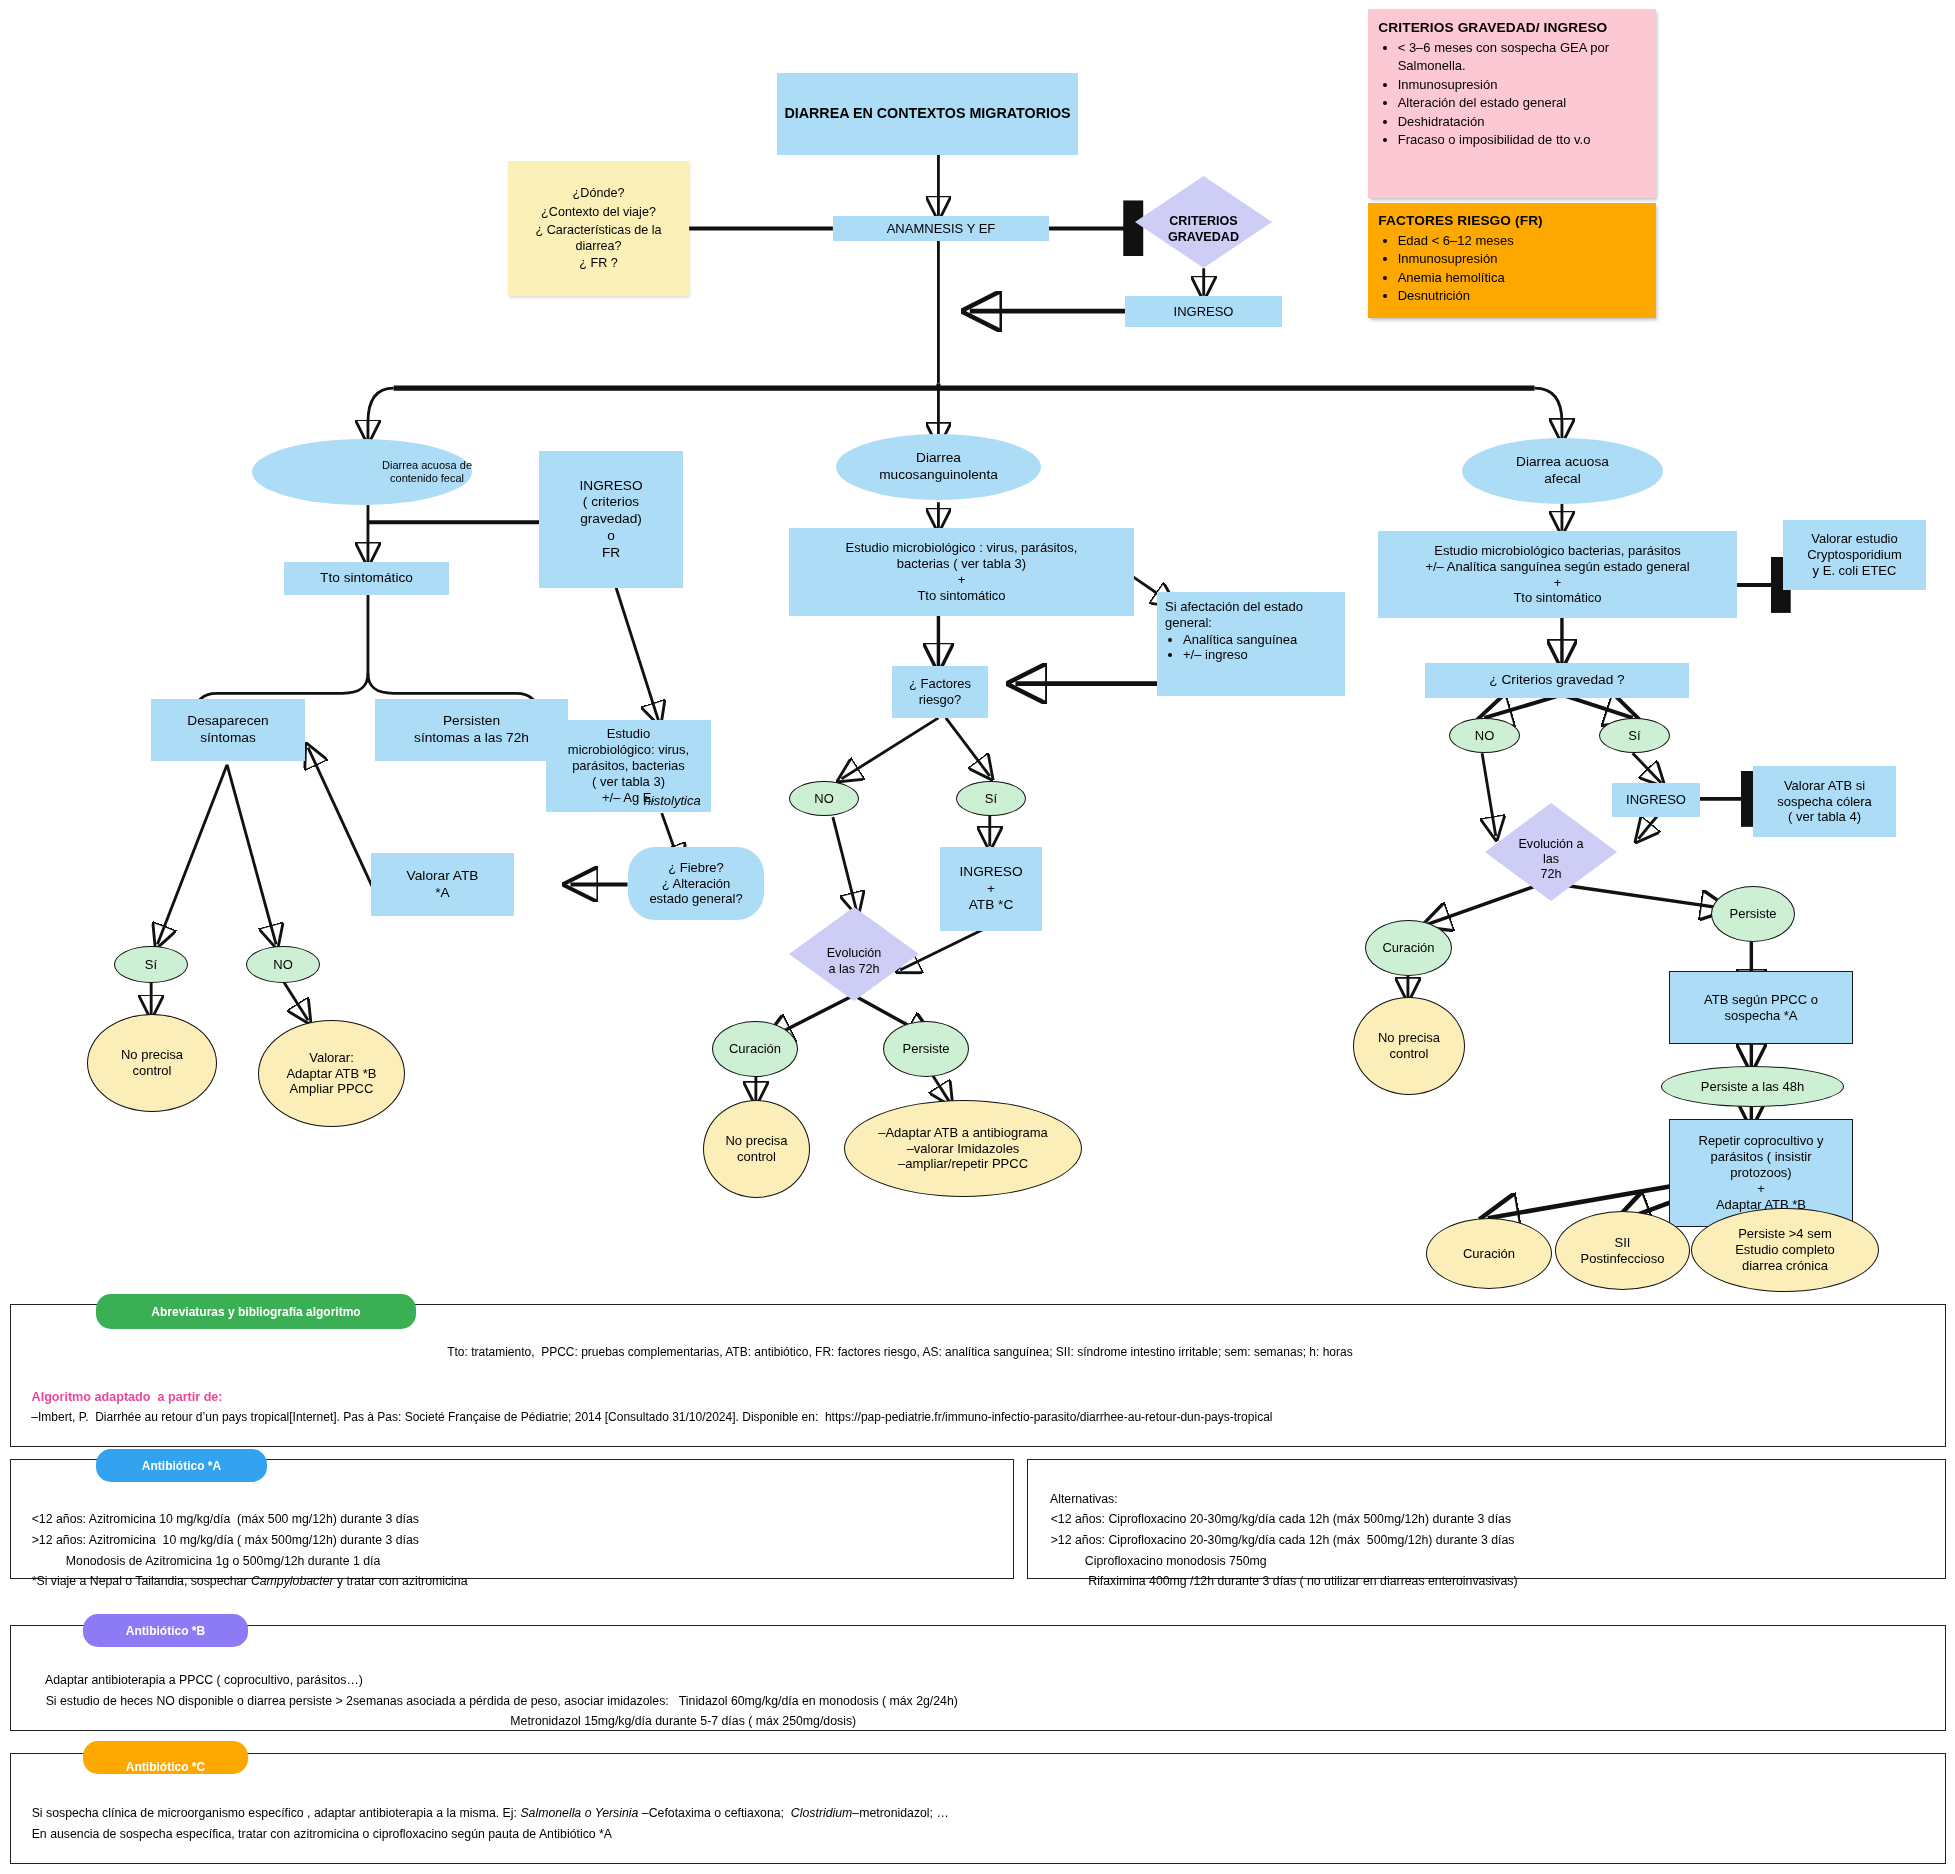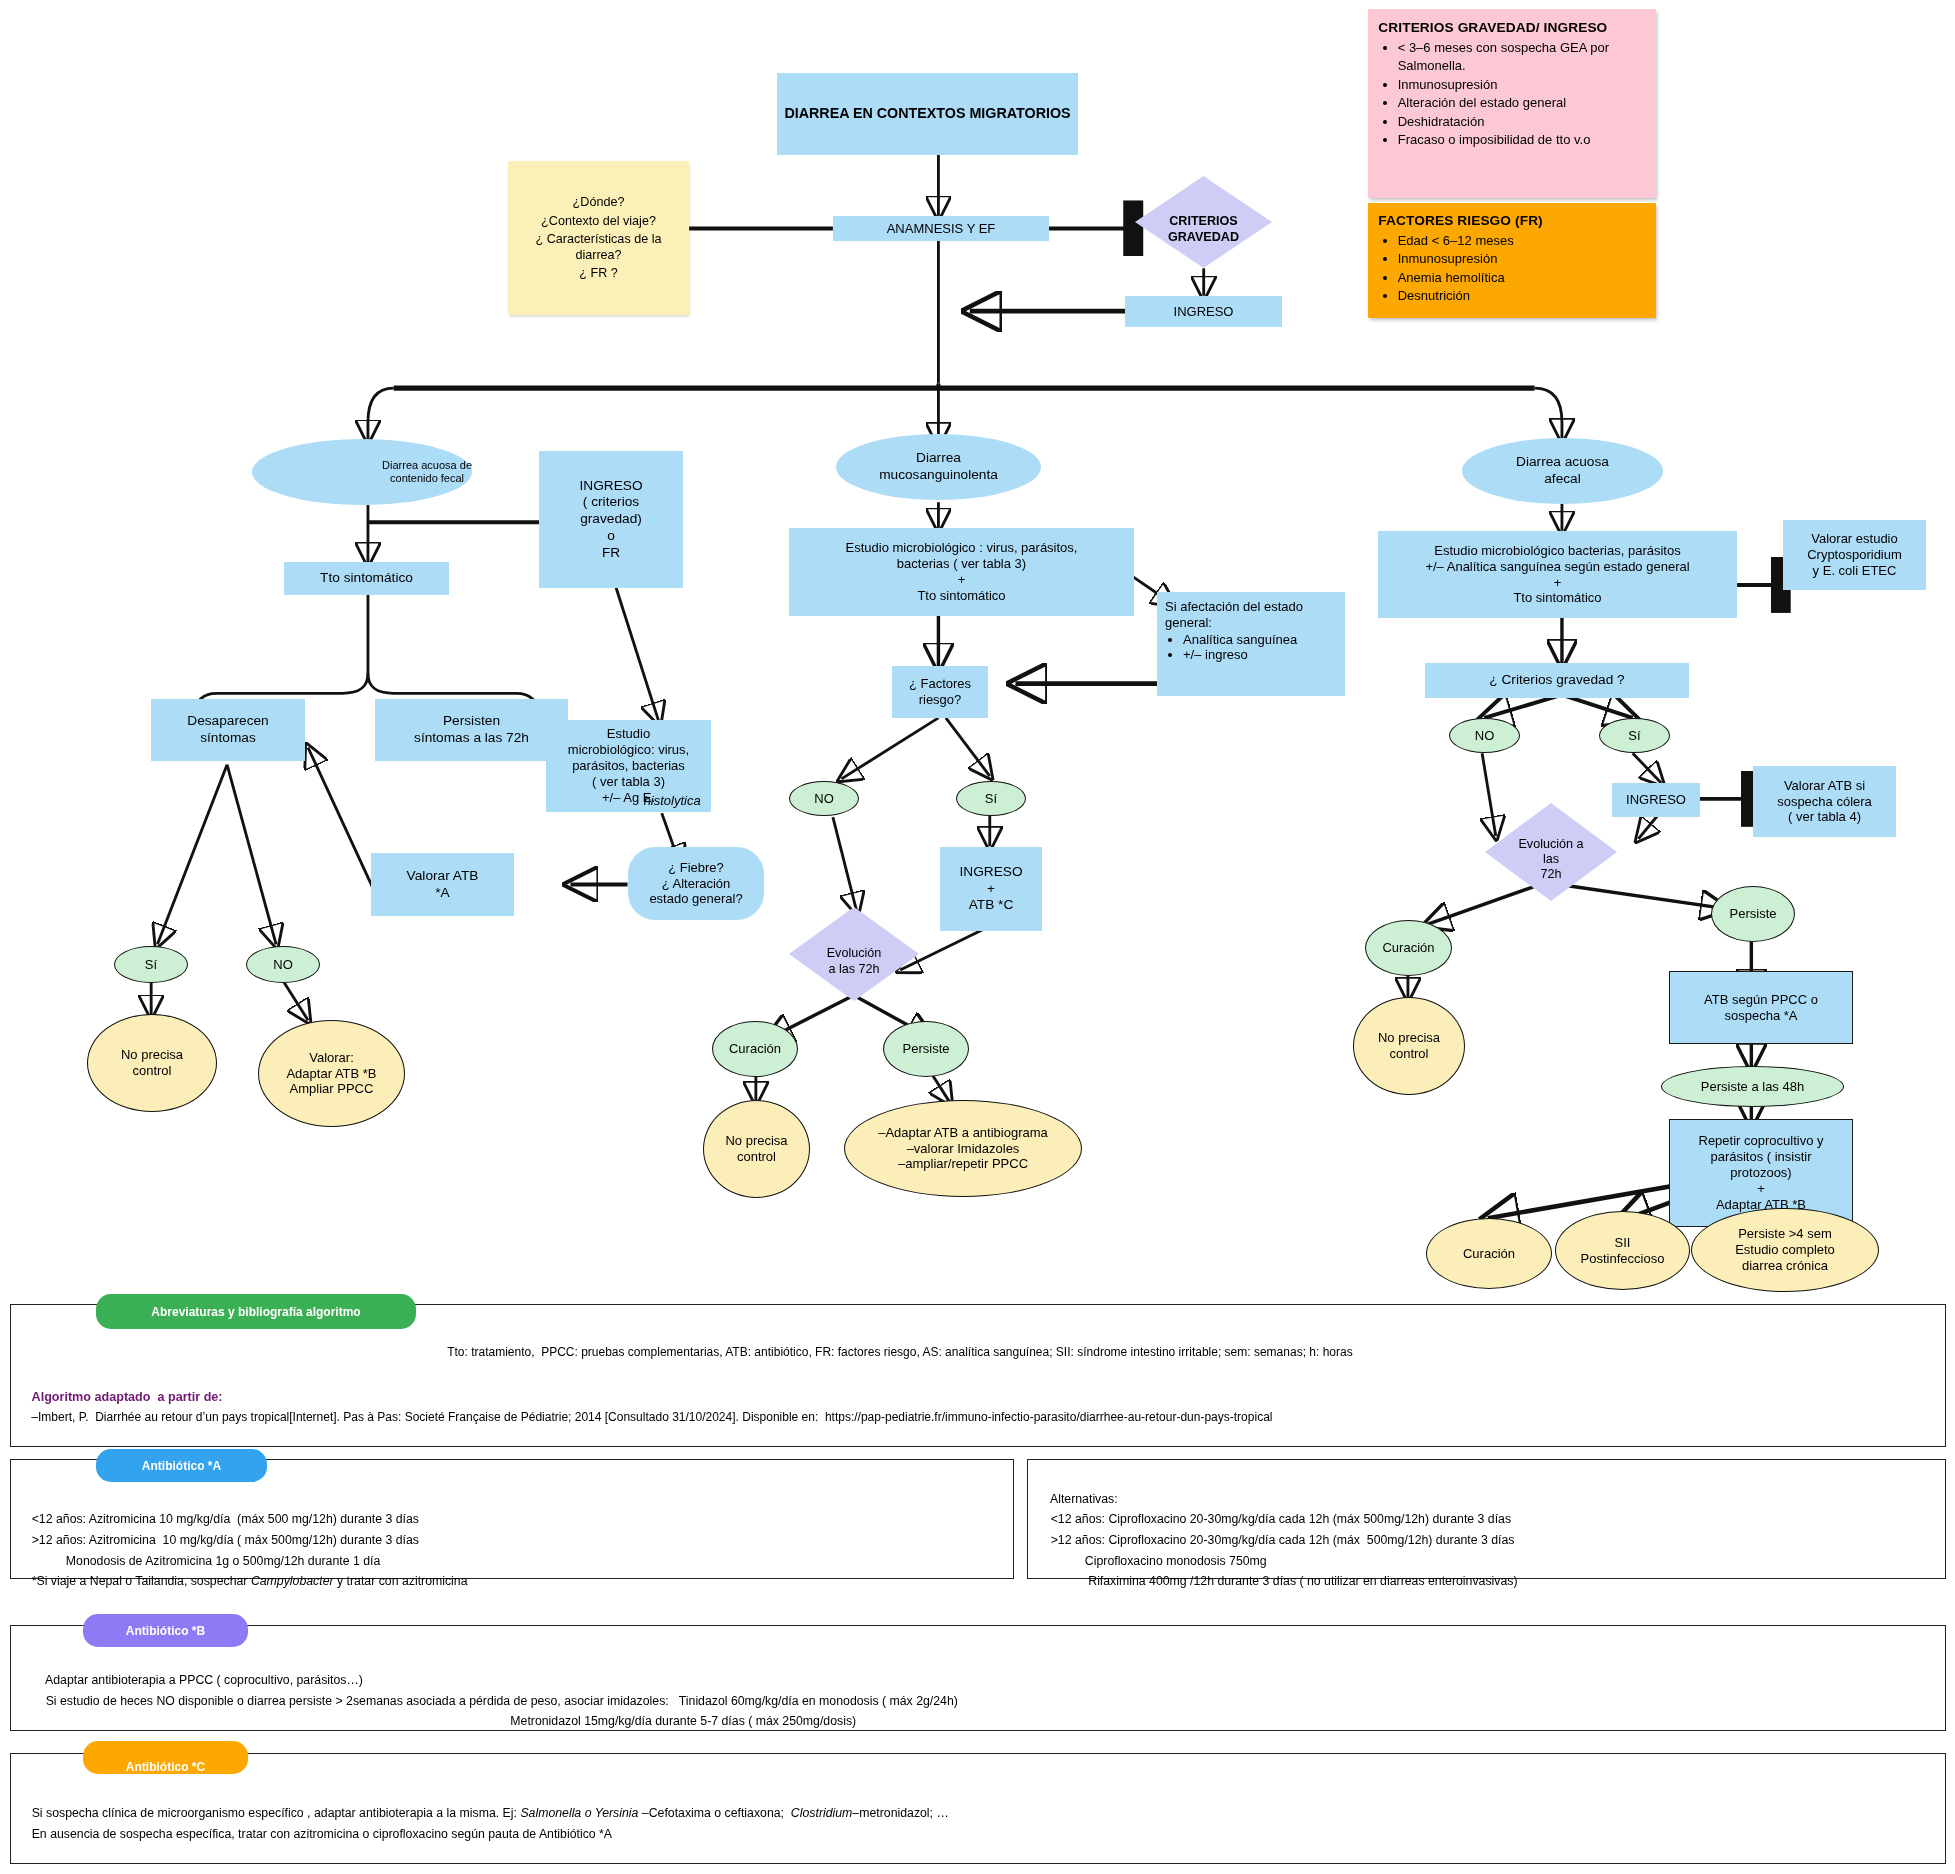--- a/index.html
+++ b/index.html
@@ -28,21 +28,21 @@
   .panel h4{margin:0 0 3.4px 0;font-size:13.7px;font-weight:bold;letter-spacing:0.1px;}
   .panel ul{margin:0;padding-left:19.4px;}
   .panel li{font-size:13px;line-height:1.42;}
 
   
   .legend{position:absolute;box-sizing:border-box;border:1.1px solid #222;background:#fff;}
   .pill{position:absolute;box-sizing:border-box;border-radius:15px;color:#fff;
         font-size:12px;font-weight:bold;display:flex;align-items:center;
         justify-content:center;text-align:center;}
   .ltext{position:absolute;font-size:12.3px;line-height:1.52;white-space:pre;}
-  .ltext.red{color:#701a75;font-weight:bold;}
+  .ltext.red{color:#ec4899;font-weight:bold;}
   .ital{font-style:italic;}
 
   svg.wires{position:absolute;left:0;top:0;width:1955px;height:1875px;
             pointer-events:none;overflow:visible;}
   svg.wires path,svg.wires line{fill:none;stroke:#111;}
 </style>
 </head>
 <body>
 
 <div id="page">
@@ -135,21 +135,21 @@
     <path d="M3070,1920 L3070,1968" stroke-width="6" marker-end="url(#ah)"></path>
     <path d="M3068,2055 L2608,2135" stroke-width="8" marker-end="url(#ah)"></path>
     <path d="M3068,2055 L2840,2140" stroke-width="8" marker-end="url(#ah)"></path>
     <path d="M3068,2055 L3195,2135" stroke-width="8" marker-end="url(#ah)"></path>
   </svg>
 
   <div class="node box" style="left:777px;top:73px;width:301px;height:82px;font-size:14.3px;font-weight:bold;">
     <span>DIARREA EN CONTEXTOS MIGRATORIOS</span>
   </div>
 
-  <div class="note" style="left:508px;top:161px;width:181px;height:154px;font-size:12.6px;padding:4.6px 8px;">
+  <div class="note" style="left:508px;top:161px;width:181px;height:135px;font-size:12.6px;padding:4.6px 8px;">
     <div>¿Dónde?</div>
     <div>¿Contexto del viaje?</div>
     <div style="line-height:1.3;">¿ Características de la diarrea?</div>
     <div>¿ FR ?</div>
   </div>
 
   <div class="node box" style="left:833px;top:216px;width:216px;height:25px;font-size:13px;">
     <span>ANAMNESIS Y EF</span>
   </div>
 

